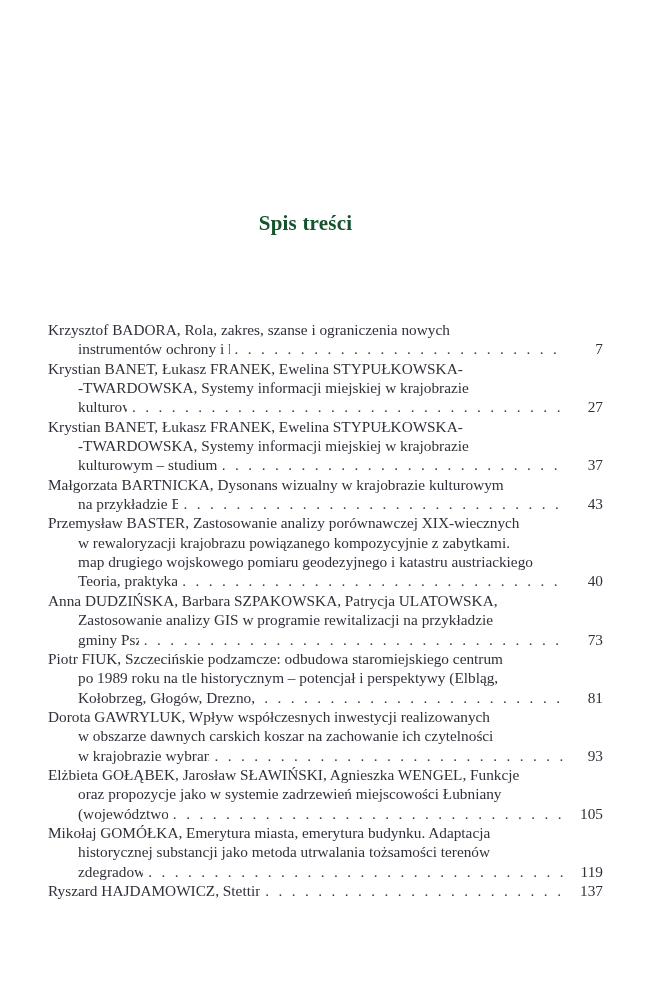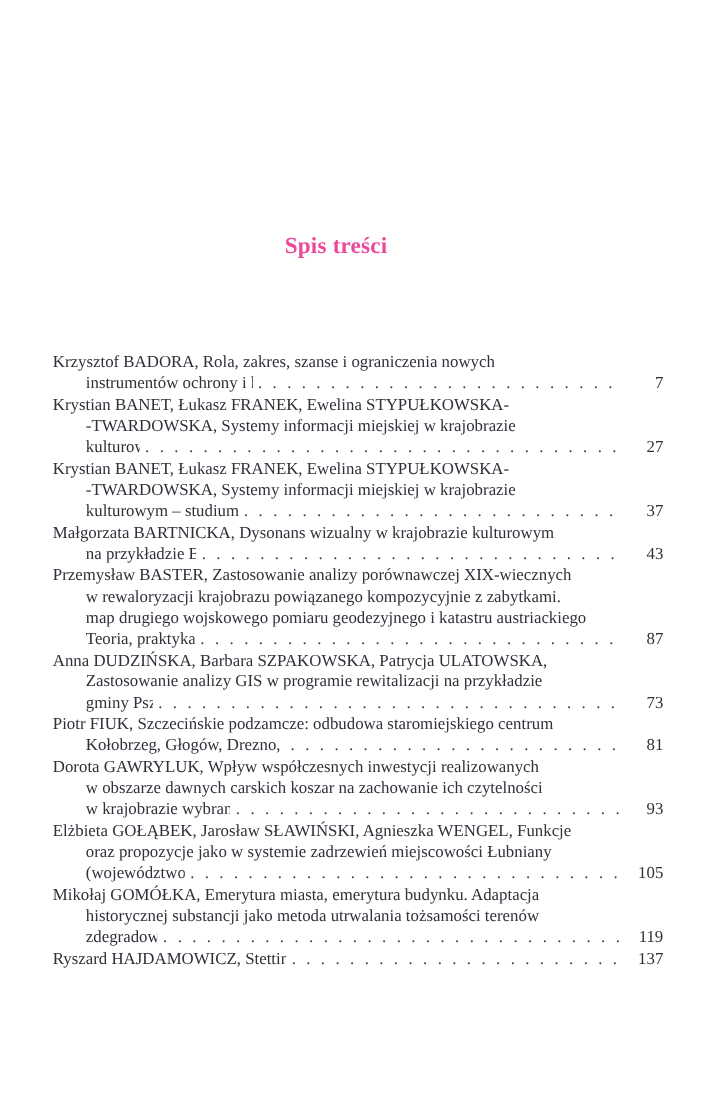--- a/index.html
+++ b/index.html
@@ -20,21 +20,21 @@
     position: absolute;
     top: 211px;
     left: 28px;
     width: 555px;
     margin: 0;
     text-align: center;
     font-size: 21px;
     line-height: 24px;
     font-weight: 700;
     letter-spacing: 0.2px;
-    color: #ec4899;
+    color: #14532d;
   }
   .toc {
     position: absolute;
     top: 320px;
     left: 28px;
     width: 555px;
     font-size: 15.3px;
     line-height: 19.35px;
     margin-left: 20px;
   }
@@ -110,34 +110,35 @@
           <span class="pageno">43</span>
         </div>
       </div>
       <div class="entry">
         <div class="line">Przemysław BASTER, Zastosowanie analizy porównawczej XIX-wiecznych</div>
         <div class="line cont">w rewaloryzacji krajobrazu powiązanego kompozycyjnie z zabytkami.</div>
         <div class="line cont">map drugiego wojskowego pomiaru geodezyjnego i katastru austriackiego</div>
         <div class="line cont lastline">
           <span class="txt">Teoria, praktyka, dydaktyka</span>
           <span class="leader">.  .  .  .  .  .  .  .  .  .  .  .  .  .  .  .  .  .  .  .  .  .  .  .  .  .  .  .  .  .  .  .  .  .  .  .  .  .  .  .  .  .  .  .  .  .  .  .  .  .  </span>
-          <span class="pageno">87</span>
+          <span class="pageno">40</span>
         </div>
       </div>
       <div class="entry">
         <div class="line">Anna DUDZIŃSKA, Barbara SZPAKOWSKA, Patrycja ULATOWSKA,</div>
         <div class="line cont">Zastosowanie analizy GIS w programie rewitalizacji na przykładzie</div>
         <div class="line cont lastline">
           <span class="txt">gminy Pszczew</span>
           <span class="leader">.  .  .  .  .  .  .  .  .  .  .  .  .  .  .  .  .  .  .  .  .  .  .  .  .  .  .  .  .  .  .  .  .  .  .  .  .  .  .  .  .  .  .  .  .  .  .  .  .  .  </span>
           <span class="pageno">73</span>
         </div>
       </div>
       <div class="entry">
         <div class="line">Piotr FIUK, Szczecińskie podzamcze: odbudowa staromiejskiego centrum</div>
+        <div class="line cont">po 1989 roku na tle historycznym – potencjał i perspektywy (Elbląg,</div>
         <div class="line cont lastline">
           <span class="txt">Kołobrzeg, Głogów, Drezno, Frankfurt nad Menem, Hildesheim)</span>
           <span class="leader">.  .  .  .  .  .  .  .  .  .  .  .  .  .  .  .  .  .  .  .  .  .  .  .  .  .  .  .  .  .  .  .  .  .  .  .  .  .  .  .  .  .  .  .  .  .  .  .  .  .  </span>
           <span class="pageno">81</span>
         </div>
       </div>
       <div class="entry">
         <div class="line">Dorota GAWRYLUK, Wpływ współczesnych inwestycji realizowanych</div>
         <div class="line cont">w obszarze dawnych carskich koszar na zachowanie ich czytelności</div>
         <div class="line cont lastline">

